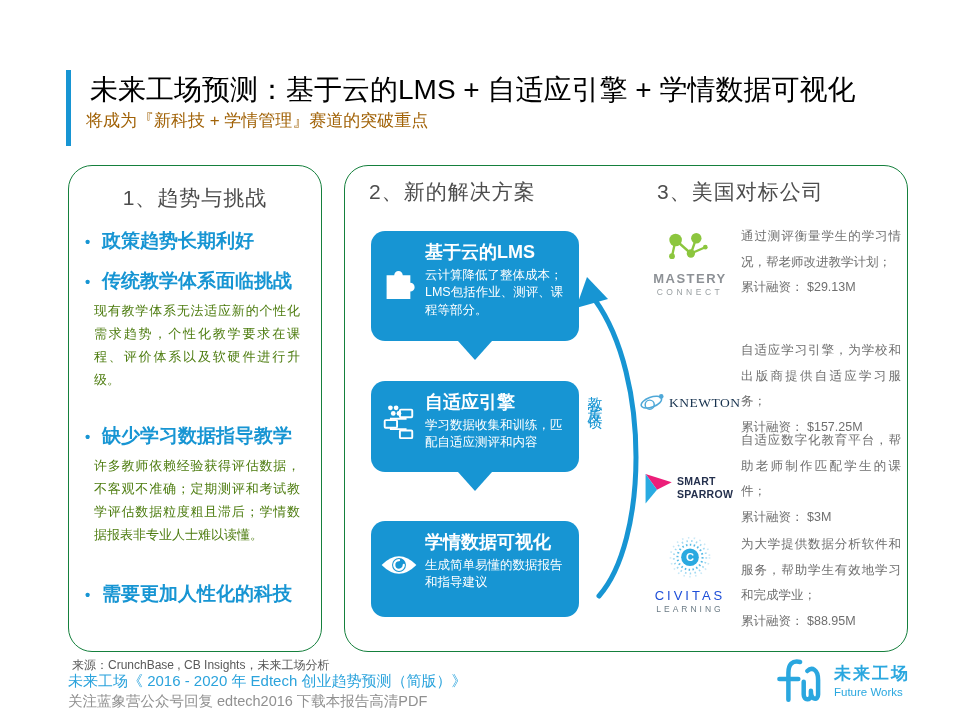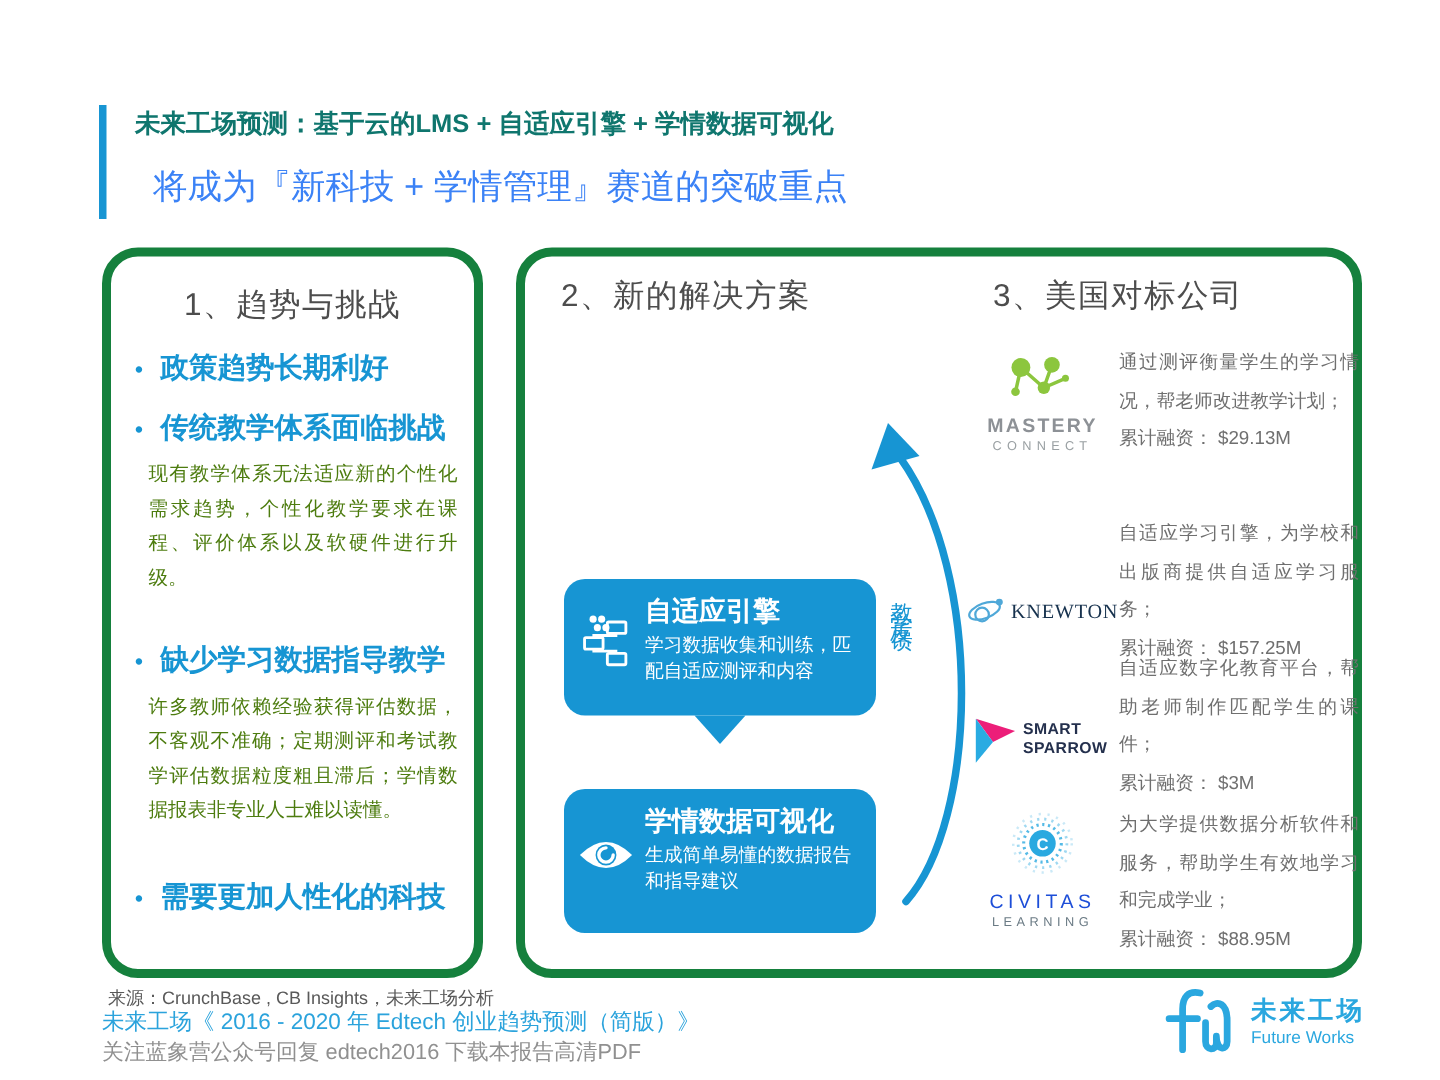--- a/index.html
+++ b/index.html
@@ -6,25 +6,25 @@
   html,body { width:960px; height:720px; }
   body {
     font-family:"Liberation Sans","DejaVu Sans",sans-serif;
     background:#ffffff; position:relative; overflow:hidden;
     -webkit-font-smoothing:antialiased;
   }
   .slide { position:absolute; inset:0; }
 
   
   .title-accent-bar { position:absolute; left:66px; top:70px; width:5px; height:76px; background:#1795d3; }
-  .title-line1 { position:absolute; left:90px; top:71px; font-size:17px; font-weight:bold; color:#0f766e; white-space:nowrap; }
-  .title-line2 { position:absolute; left:102px; top:109px; font-size:23px; font-weight:normal; color:#3b82f6; white-space:nowrap; }
-
-  
-  .panel { position:absolute; border:6px solid #15803d; border-radius:24px; background:#fff; }
+  .title-line1 { position:absolute; left:90px; top:71px; font-size:28px; font-weight:normal; color:#000000; white-space:nowrap; }
+  .title-line2 { position:absolute; left:86px; top:109px; font-size:17px; font-weight:normal; color:#a16207; white-space:nowrap; }
+
+  
+  .panel { position:absolute; border:1px solid #15803d; border-radius:24px; background:#fff; }
   #left-panel { left:68px; top:165px; width:254px; height:487px; padding:14px 16px; }
   #main-panel { left:344px; top:165px; width:564px; height:487px; }
 
   .section-header { font-size:21px; color:#4d4d4d; font-weight:normal; letter-spacing:1px; }
   #left-panel .section-header { text-align:center; margin-top:4px; }
 
   
   .trend-item { margin-top:18px; }
   .trend-heading { display:flex; align-items:baseline; font-size:19px; font-weight:bold; color:#1795d3; line-height:1.15; }
   .trend-heading .bullet { width:17px; flex:none; font-size:15px; color:#1795d3; }
@@ -129,20 +129,30 @@
         <span>需要更加人性化的科技</span>
       </div>
     </div>
   </section>
 
   <section class="panel" id="main-panel">
 
     <h2 class="section-header solutions-header">2、新的解决方案</h2>
     <h2 class="section-header companies-header">3、美国对标公司</h2>
 
+    <div class="sol-box" id="sol-box-0">
+      <span class="box-icon">
+        <svg width="38" height="38" viewBox="0 0 40 40">
+          <path d="M8,15 h8 a4.5,4.5 0 1 1 9,0 h8 v8 a4.5,4.5 0 1 1 0,9 v8 h-25 z" fill="#ffffff"></path>
+        </svg>
+      </span>
+      <div class="box-title">基于云的LMS</div>
+      <div class="box-body">云计算降低了整体成本；LMS包括作业、测评、课程等部分。</div>
+      <span class="tail"></span>
+    </div>
 
     <div class="sol-box" id="sol-box-1">
       <span class="box-icon">
         <svg width="38" height="38" viewBox="0 0 40 40">
           <g fill="#ffffff">
             <circle cx="12" cy="5" r="2.5"></circle>
               <circle cx="18" cy="5" r="2.5"></circle>
             <circle cx="15" cy="11" r="2.5"></circle>
               <circle cx="21" cy="11" r="2.5"></circle>
           </g>

